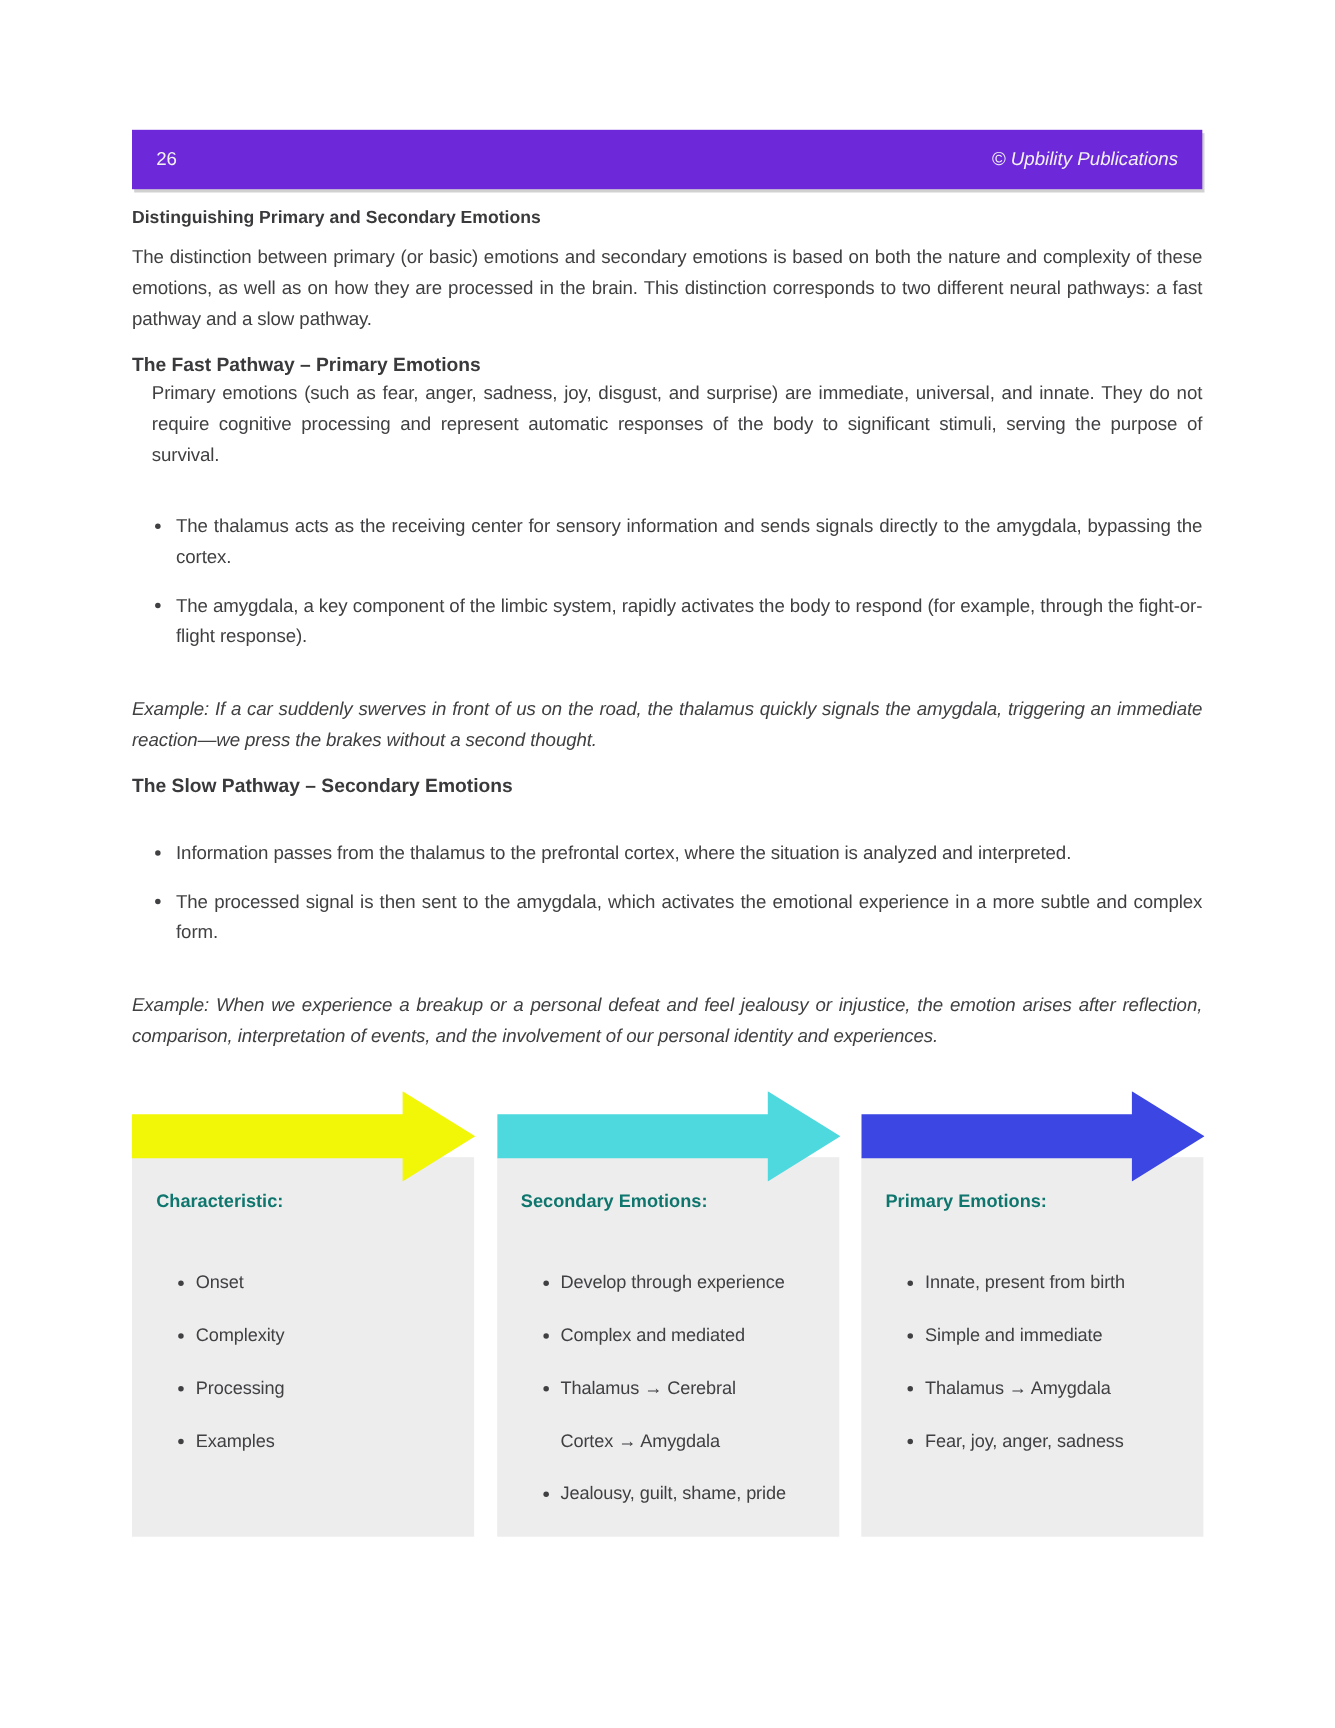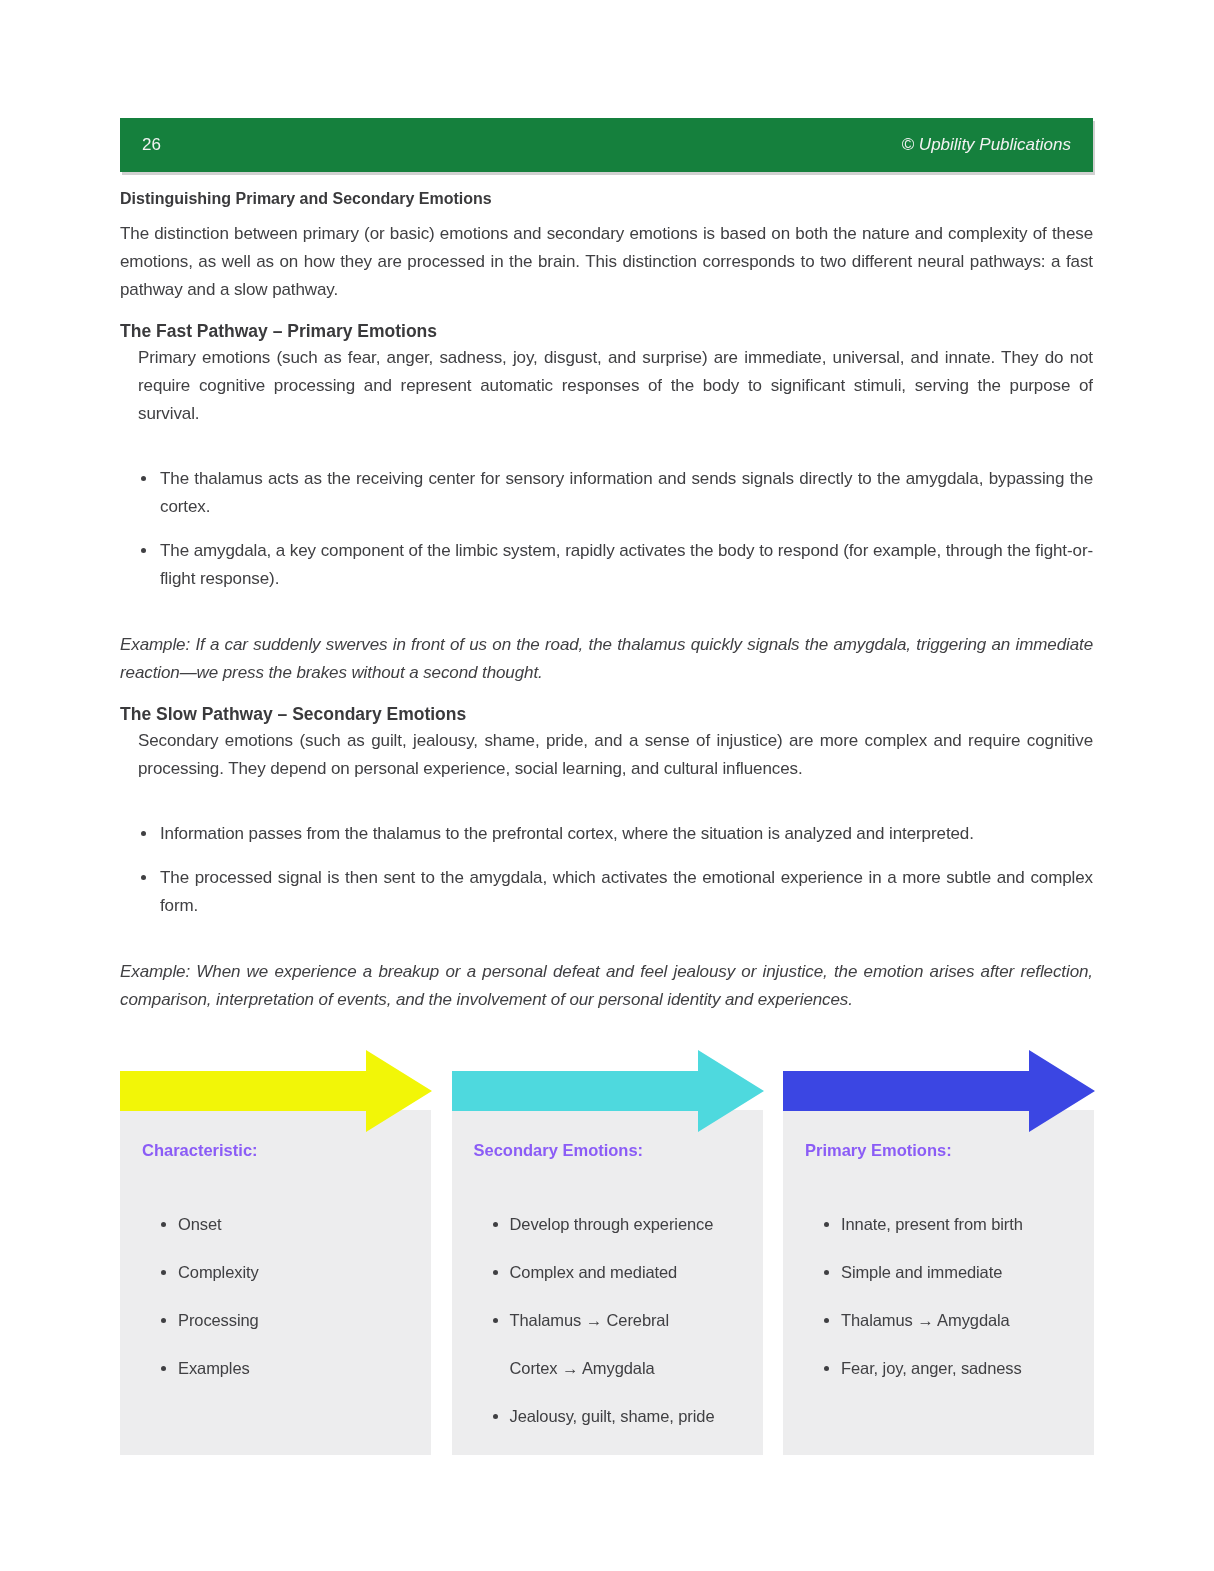--- a/index.html
+++ b/index.html
@@ -15,21 +15,21 @@
   }
   .frame {
     position: absolute;
     left: 120px;
     top: 118px;
     width: 973px;
   }
   
   .topbar {
     height: 54px;
-    background: #15803d;
+    background: #6d28d9;
     color: #f2f2f2;
     display: flex;
     align-items: center;
     justify-content: space-between;
     padding: 0 22px;
     font-size: 17px;
     box-shadow: 2px 3px 0 rgba(0,0,0,0.18);
   }
   .topbar .copyright { font-style: italic; }
   
@@ -96,21 +96,21 @@
     position: relative;
     z-index: 1;
     background: #ededee;
     height: 345px;
     padding: 30px 22px 0 22px;
   }
   .box-header {
     font-size: 16.5px;
     font-weight: bold;
     line-height: 20px;
-    color: #8b5cf6;
+    color: #0f766e;
   }
   ul.box-list {
     margin-top: 40px;
     padding-left: 36px;
     list-style: disc;
   }
   ul.box-list li {
     font-size: 16.5px;
     line-height: 48px;
     letter-spacing: -0.1px;
@@ -135,21 +135,20 @@
     <p class="para tight">Primary emotions (such as fear, anger, sadness, joy, disgust, and surprise) are immediate, universal, and innate. They do not require cognitive processing and represent automatic responses of the body to significant stimuli, serving the purpose of survival.</p>
 
     <ul class="bullets">
         <li>The thalamus acts as the receiving center for sensory information and sends signals directly to the amygdala, bypassing the cortex.</li>
         <li>The amygdala, a key component of the limbic system, rapidly activates the body to respond (for example, through the fight-or-flight response).</li>
       </ul>
 
     <p class="example">Example: If a car suddenly swerves in front of us on the road, the thalamus quickly signals the amygdala, triggering an immediate reaction—we press the brakes without a second thought.</p>
 
     <h2 class="section-heading">The Slow Pathway – Secondary Emotions</h2>
-    <p class="para tight">Secondary emotions (such as guilt, jealousy, shame, pride, and a sense of injustice) are more complex and require cognitive processing. They depend on personal experience, social learning, and cultural influences.</p>
 
     <ul class="bullets">
         <li>Information passes from the thalamus to the prefrontal cortex, where the situation is analyzed and interpreted.</li>
         <li>The processed signal is then sent to the amygdala, which activates the emotional experience in a more subtle and complex form.</li>
       </ul>
 
     <p class="example">Example: When we experience a breakup or a personal defeat and feel jealousy or injustice, the emotion arises after reflection, comparison, interpretation of events, and the involvement of our personal identity and experiences.</p>
 
     <section class="columns">
 

